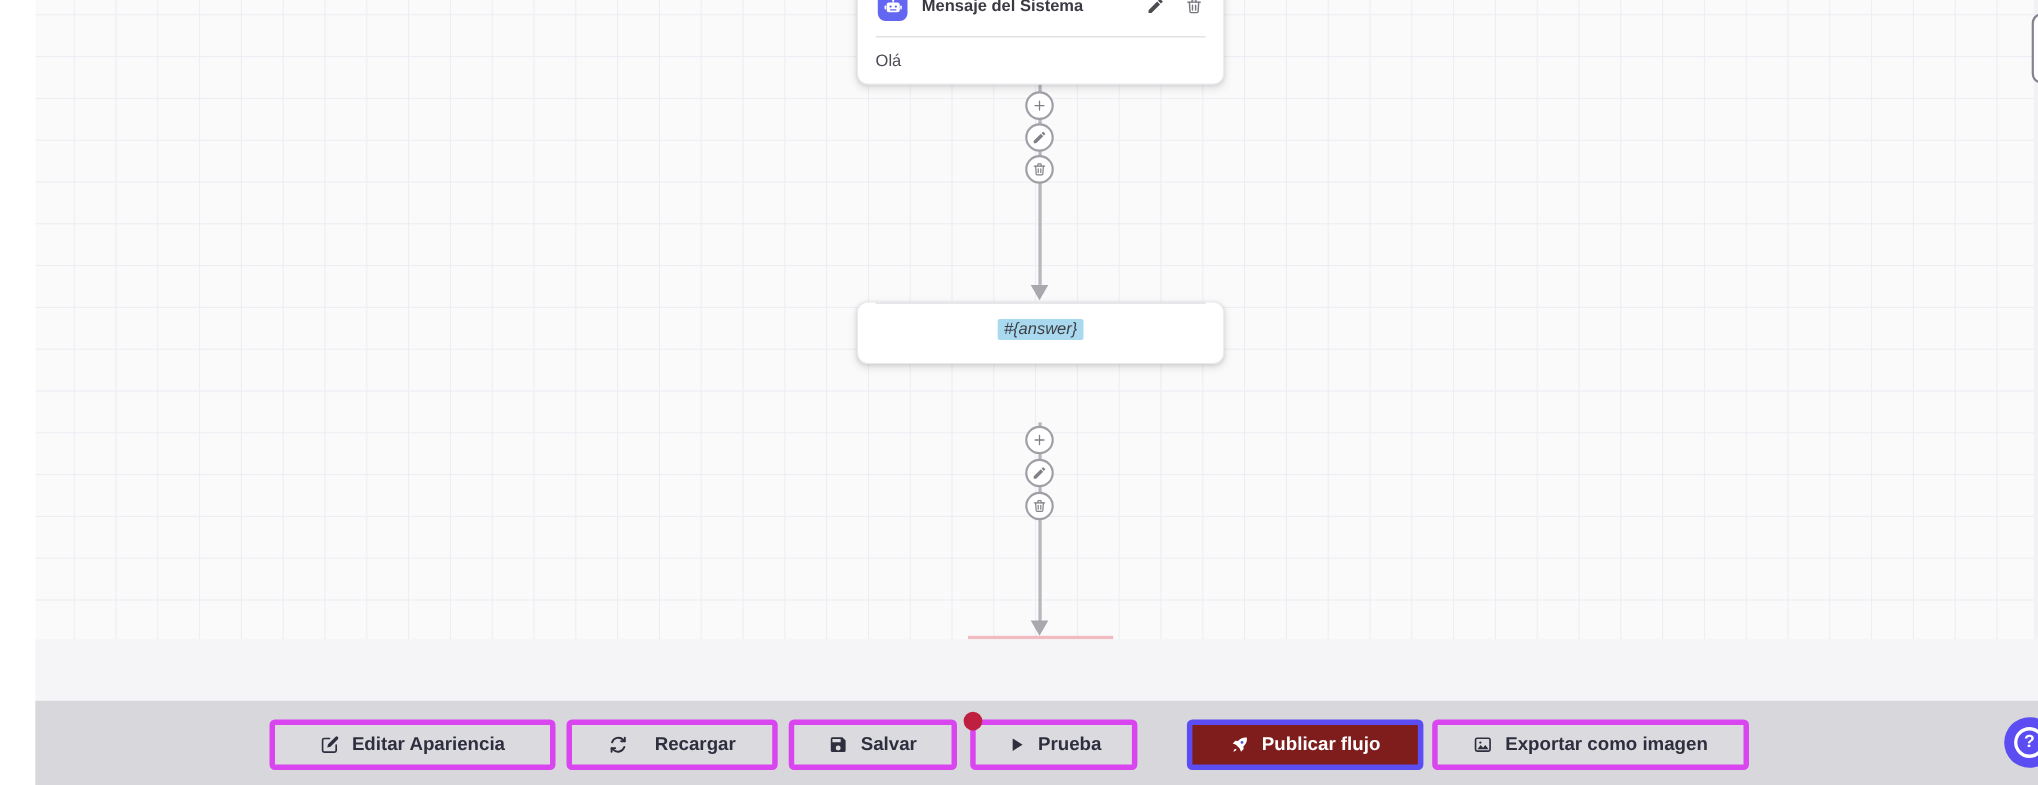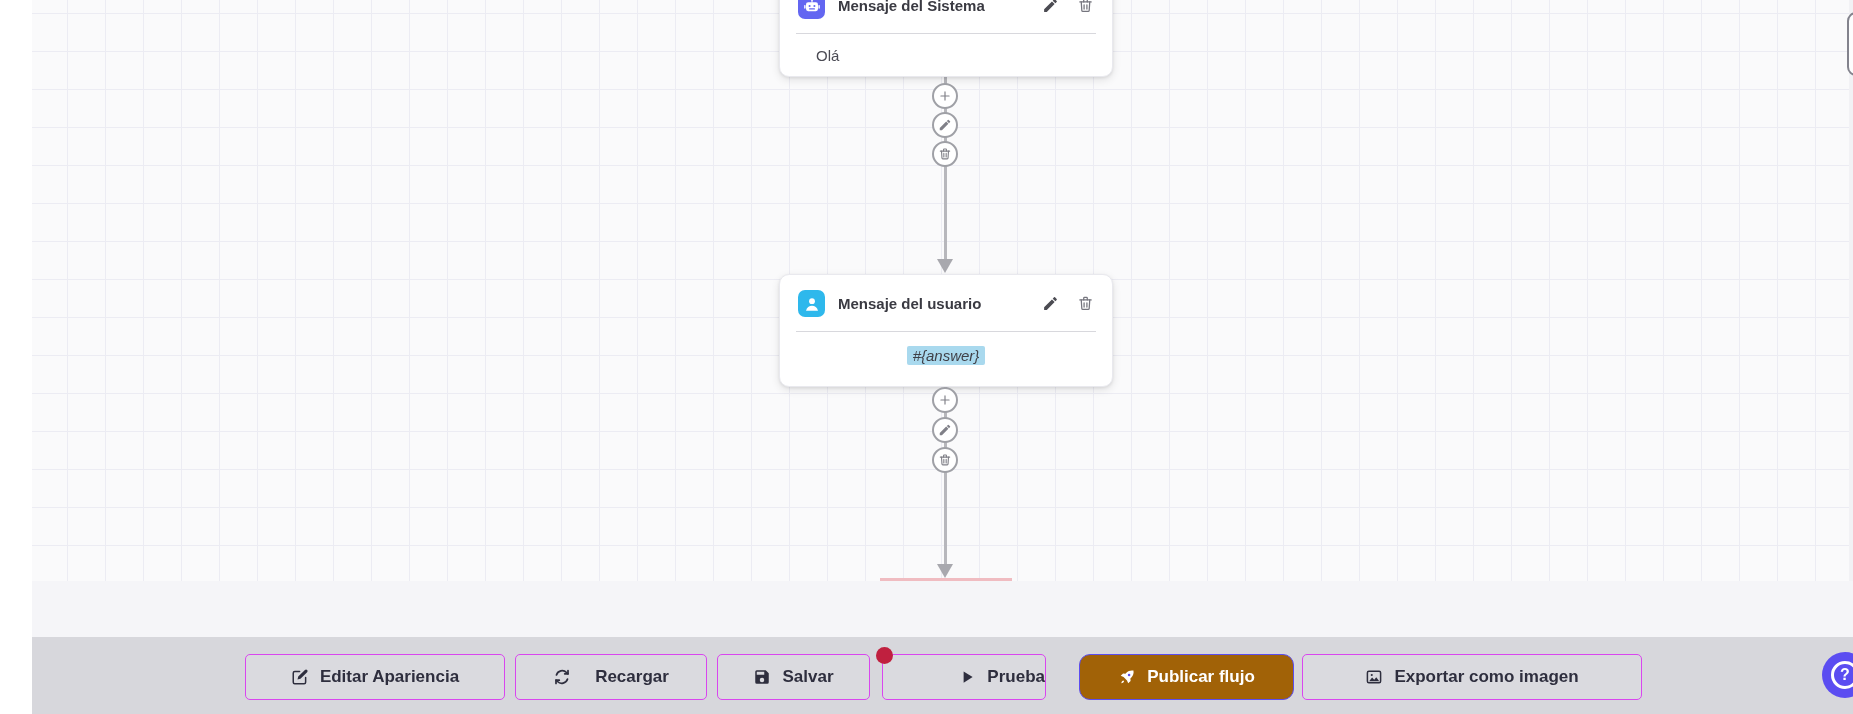--- a/index.html
+++ b/index.html
@@ -35,21 +35,21 @@
   .node-1 { top:-24px; }
   .node-2 { top:274px; }
   .node-header { display:flex; align-items:center; gap:13px; padding:15px 18px 14px 18px; }
   .node-icon { width:27px; height:27px; border-radius:7px; display:flex; align-items:center; justify-content:center; flex:0 0 auto; }
   .node-icon svg { width:20px; height:20px; }
   .icon-robot { background:#6366f1; }
   .icon-user  { background:#2eb8ec; }
   .node-title { flex:1; font-size:15px; font-weight:700; color:#3a3a42; white-space:nowrap; }
   .node-action { width:17px; height:17px; margin-left:5px; cursor:pointer; flex:0 0 auto; }
   .node-divider { height:1px; background:#d8d8dd; margin:0 16px; }
-  .node-body-left   { padding:13px 18px 12px 36px; font-size:15px; color:#4b4b54; text-align:left; line-height:17px; }
+  .node-body-left   { padding:13px 18px 12px 16px; font-size:15px; color:#4b4b54; text-align:left; line-height:17px; }
   .node-body-center { padding:14px 18px 20px 18px; font-size:15px; color:#3f3f46; text-align:center; line-height:20px; }
   .var-highlight { background:#a9d9ee; font-style:italic; padding:1px 6px; border-radius:2px; }
 
   
   .action-circle { position:absolute; left:900px; width:26px; height:26px; border-radius:50%;
     background:#fff; border:2px solid #9fa0a6; display:flex; align-items:center; justify-content:center;
     z-index:3; cursor:pointer; }
   .action-circle svg { width:14px; height:14px; }
 
   
@@ -59,31 +59,31 @@
     border-left:7px solid transparent; border-right:7px solid transparent; border-top:10px solid #55555c; }
   .right-column { position:absolute; left:1849px; top:0; width:4px; height:714px; background:#fff;
     border-left:1px solid #bdbdc4; z-index:4; }
   .minimap { position:absolute; left:1815px; top:12px; width:50px; height:64px; background:#fdfdfe;
     border:2px solid #83838d; border-radius:9px; z-index:5; }
 
   
   .bottom-strip   { position:absolute; left:0; top:581px; width:1849px; height:56px; background:#f5f5f8; }
   .bottom-toolbar { position:absolute; left:0; top:637px; width:1849px; height:77px; background:#d7d7dc; }
 
-  .tb-btn { position:absolute; top:654px; height:46px; border:1px solid #d946ef; border-radius:5px;
+  .tb-btn { position:absolute; top:654px; height:46px; border:5px solid #d946ef; border-radius:5px;
     background:#dadadf; display:flex; align-items:center; justify-content:center; gap:11px;
     font-family:"Liberation Sans", sans-serif; font-weight:700; font-size:17px; color:#2e2e3e;
     cursor:pointer; z-index:5; }
   .tb-btn svg { width:18px; height:18px; flex:0 0 auto; }
   .btn-appearance { left:213px;  width:260px; }
   .btn-reload     { left:483px;  width:192px;gap:24px; }
   .btn-save       { left:685px;  width:153px; }
-  .btn-test       { left:850px;  width:164px;justify-content:flex-end; }
-  .btn-publish    { left:1047px; width:215px; background:#a16207; border-color:#5b4df1; color:#fff;border-radius:11px; }
-  .btn-export     { left:1270px; width:340px; }
+  .btn-test       { left:850px;  width:152px; }
+  .btn-publish    { left:1047px; width:215px; background:#7f1d1d; border-color:#5b4df1; color:#fff; }
+  .btn-export     { left:1270px; width:288px; }
   .save-badge { position:absolute; left:844px; top:647px; width:17px; height:17px; border-radius:50%;
     background:#c0203f; z-index:6; }
 
   .help-button { position:absolute; left:1790px; top:652px; width:46px; height:46px; border-radius:50%;
     background:#5b4df1; display:flex; align-items:center; justify-content:center; z-index:6; cursor:pointer; }
   .help-ring { width:28px; height:28px; border:3px solid #fff; border-radius:50%;
     display:flex; align-items:center; justify-content:center; }
   .help-glyph { color:#fff; font-size:16px; font-weight:700; line-height:1; }
 </style>
 </head>
@@ -141,38 +141,20 @@
   <div class="action-circle" style="top:141px">
     <svg viewBox="0 0 24 24" fill="none" stroke="#808088" stroke-width="1.9" stroke-linecap="round" stroke-linejoin="round">
       <path d="M4 7h16"></path>
         <path d="M9.5 7V4.5a1 1 0 0 1 1-1h3a1 1 0 0 1 1 1V7"></path>
       <path d="M6 7l.8 12a1.5 1.5 0 0 0 1.5 1.4h7.4a1.5 1.5 0 0 0 1.5-1.4L18 7"></path>
         <path d="M10 11v6M14 11v6"></path>
     </svg>
   </div>
 
   <div class="node node-2">
-    <div class="node-header">
-      <div class="node-icon icon-user">
-        <svg viewBox="0 0 24 24" fill="#fff">
-          <circle cx="12" cy="8.6" r="3.5"></circle>
-          <path d="M4.8 20c.9-4 3.8-6 7.2-6s6.3 2 7.2 6z"></path>
-        </svg>
-      </div>
-      <div class="node-title">Mensaje del usuario</div>
-      <svg class="node-action" viewBox="0 0 24 24" fill="#4b4b52">
-        <path d="M3 17.25V21h3.75L17.81 9.94l-3.75-3.75L3 17.25zM20.71 7.04c.39-.39.39-1.02 0-1.41l-2.34-2.34a.996.996 0 0 0-1.41 0l-1.83 1.83 3.75 3.75 1.83-1.83z"></path>
-      </svg>
-      <svg class="node-action" viewBox="0 0 24 24" fill="none" stroke="#75757e" stroke-width="1.8" stroke-linecap="round" stroke-linejoin="round">
-        <path d="M4 7h16"></path>
-          <path d="M9.5 7V4.5a1 1 0 0 1 1-1h3a1 1 0 0 1 1 1V7"></path>
-        <path d="M6 7l.8 12a1.5 1.5 0 0 0 1.5 1.4h7.4a1.5 1.5 0 0 0 1.5-1.4L18 7"></path>
-          <path d="M10 11v6M14 11v6"></path>
-      </svg>
-    </div>
     <div class="node-divider"></div>
     <div class="node-body-center">
       <span class="var-highlight">#{answer}</span>
     </div>
   </div>
 
   <div class="action-circle" style="top:387px">
     <svg viewBox="0 0 24 24" fill="none" stroke="#808088" stroke-width="2" stroke-linecap="round">
         <path d="M12 5v14M5 12h14"></path>
       </svg>

